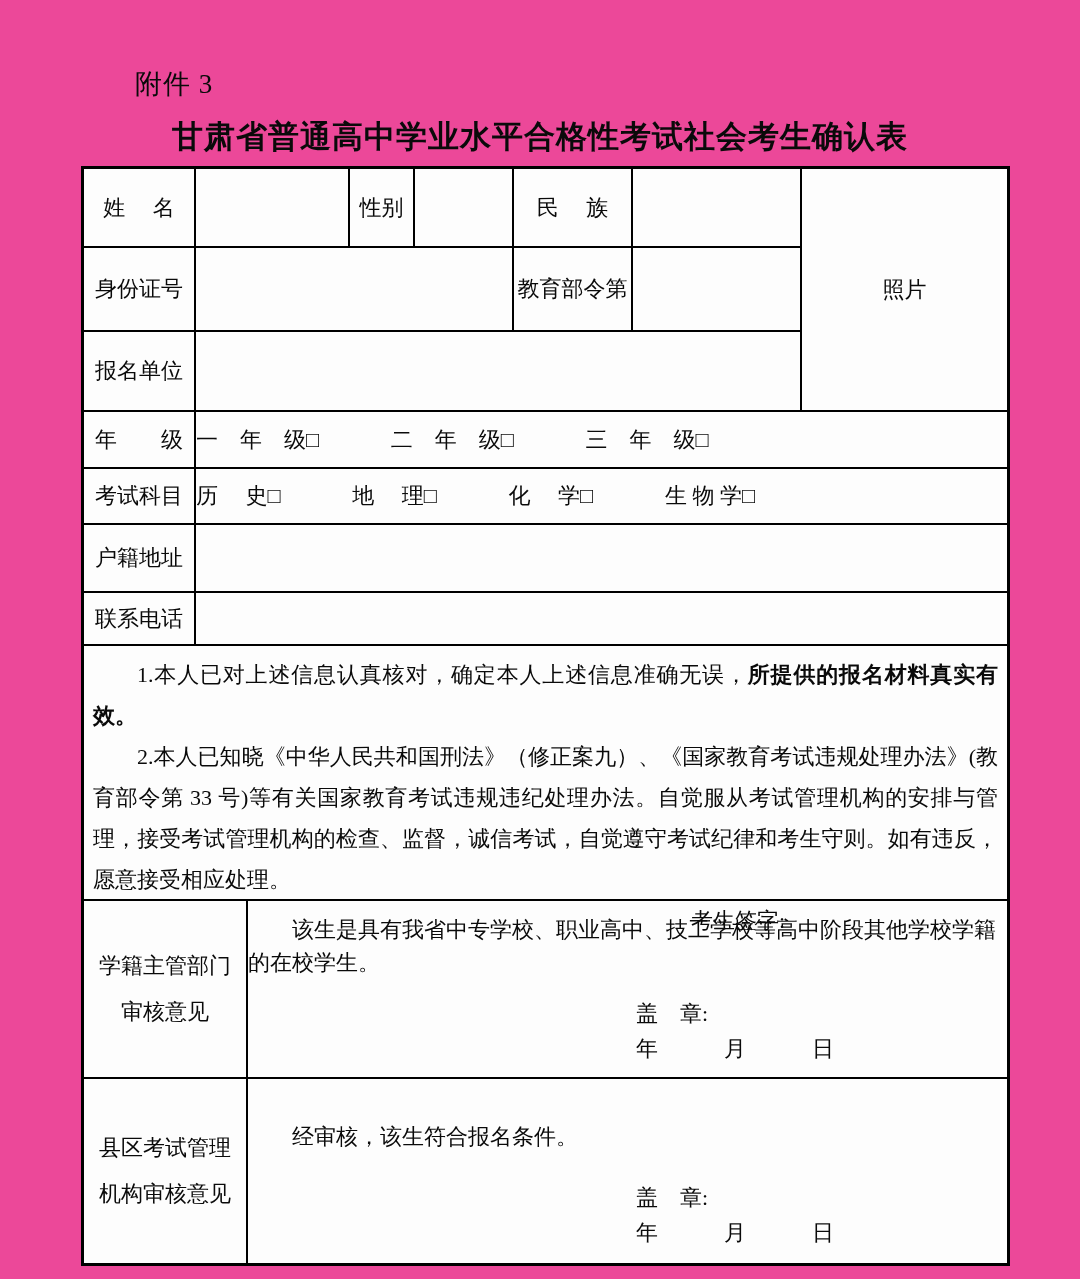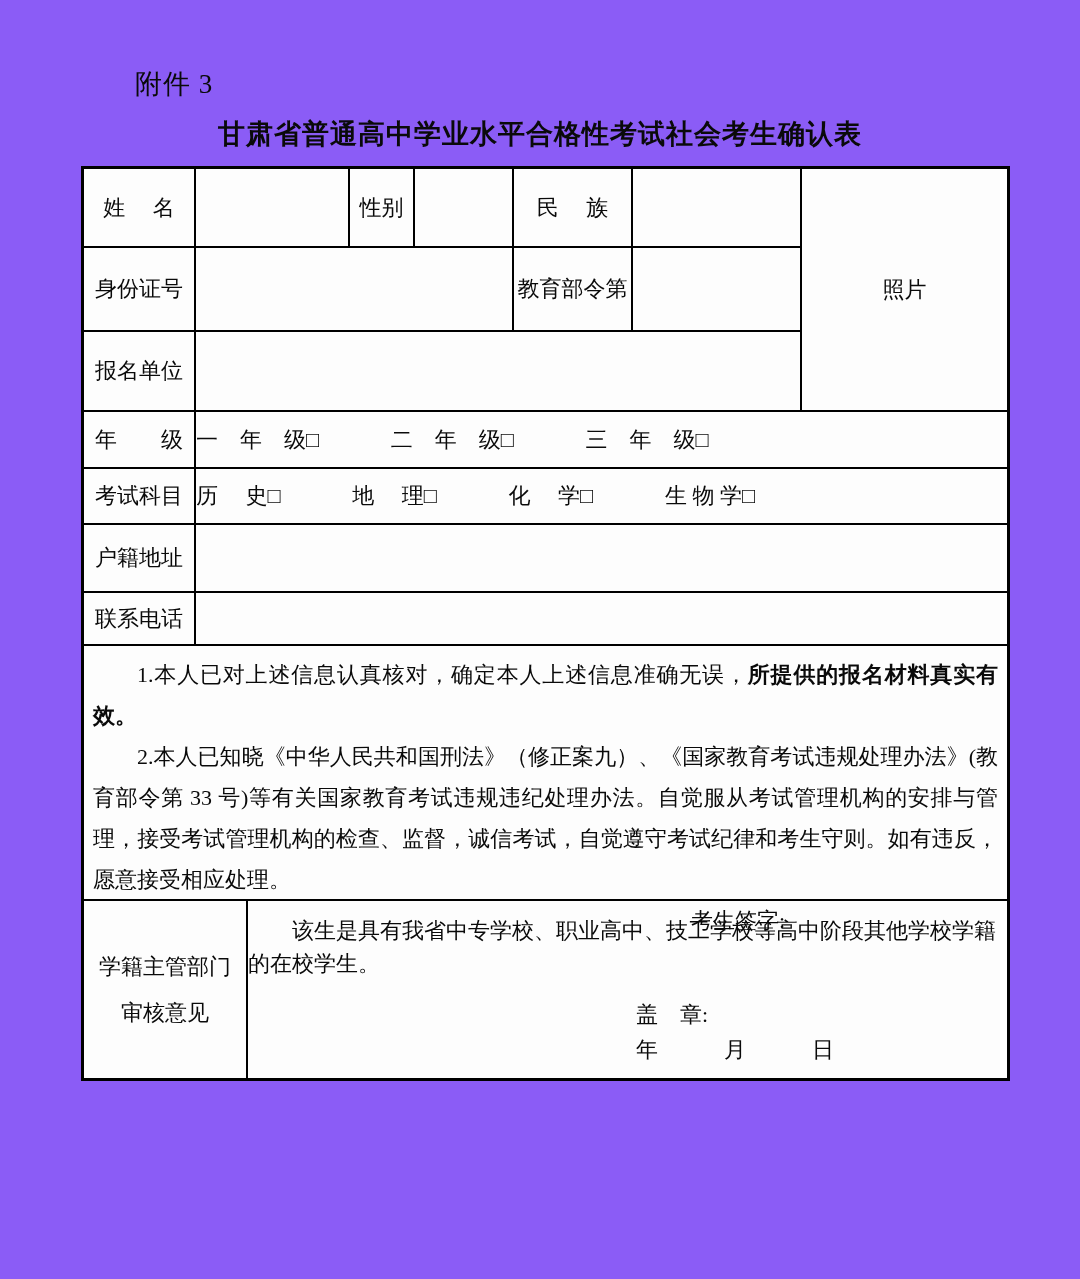--- a/index.html
+++ b/index.html
@@ -6,37 +6,37 @@
     margin: 0;
     padding: 0;
     background: #fdfdfd;
     font-family: "Liberation Serif", "DejaVu Serif", serif;
     color: #0a0a0a;
   }
   .sheet {
     position: relative;
     width: 1080px;
     height: 1279px;
-    background: #8b5cf6;
+    background: #ec4899;
     overflow: hidden;
   }
   .attachment {
     position: absolute;
     left: 135px;
     top: 66px;
     font-size: 27px;
     letter-spacing: 1px;
   }
   .title {
     position: absolute;
     left: 0;
     top: 116px;
     width: 100%;
     text-align: center;
-    font-size: 27px;
+    font-size: 31px;
     font-weight: bold;
     letter-spacing: 1px;
   }
   .form-wrap {
     position: absolute;
     left: 81px;
     top: 166px;
     width: 929px;
     box-sizing: border-box;
     border: 3px solid #000;
@@ -180,17 +180,28 @@
         <td class="lbl2">
           <div>学籍主管部门</div>
           <div>审核意见</div>
         </td>
         <td class="rvc">
           <p class="rtext">该生是具有我省中专学校、职业高中、技工学校等高中阶段其他学校学籍的在校学生。</p>
           <div class="seal-line">盖　章:</div>
           <div class="date-line">年　　　月　　　日</div>
         </td>
       </tr>
+      <tr class="r10">
+        <td class="lbl2">
+          <div>县区考试管理</div>
+          <div>机构审核意见</div>
+        </td>
+        <td class="rvc pad2">
+          <p class="rtext">经审核，该生符合报名条件。</p>
+          <div class="seal-line gap2">盖　章:</div>
+          <div class="date-line">年　　　月　　　日</div>
+        </td>
+      </tr>
     </tbody>
       </table>
 
   </div>
 </div>
 
 </body></html>

